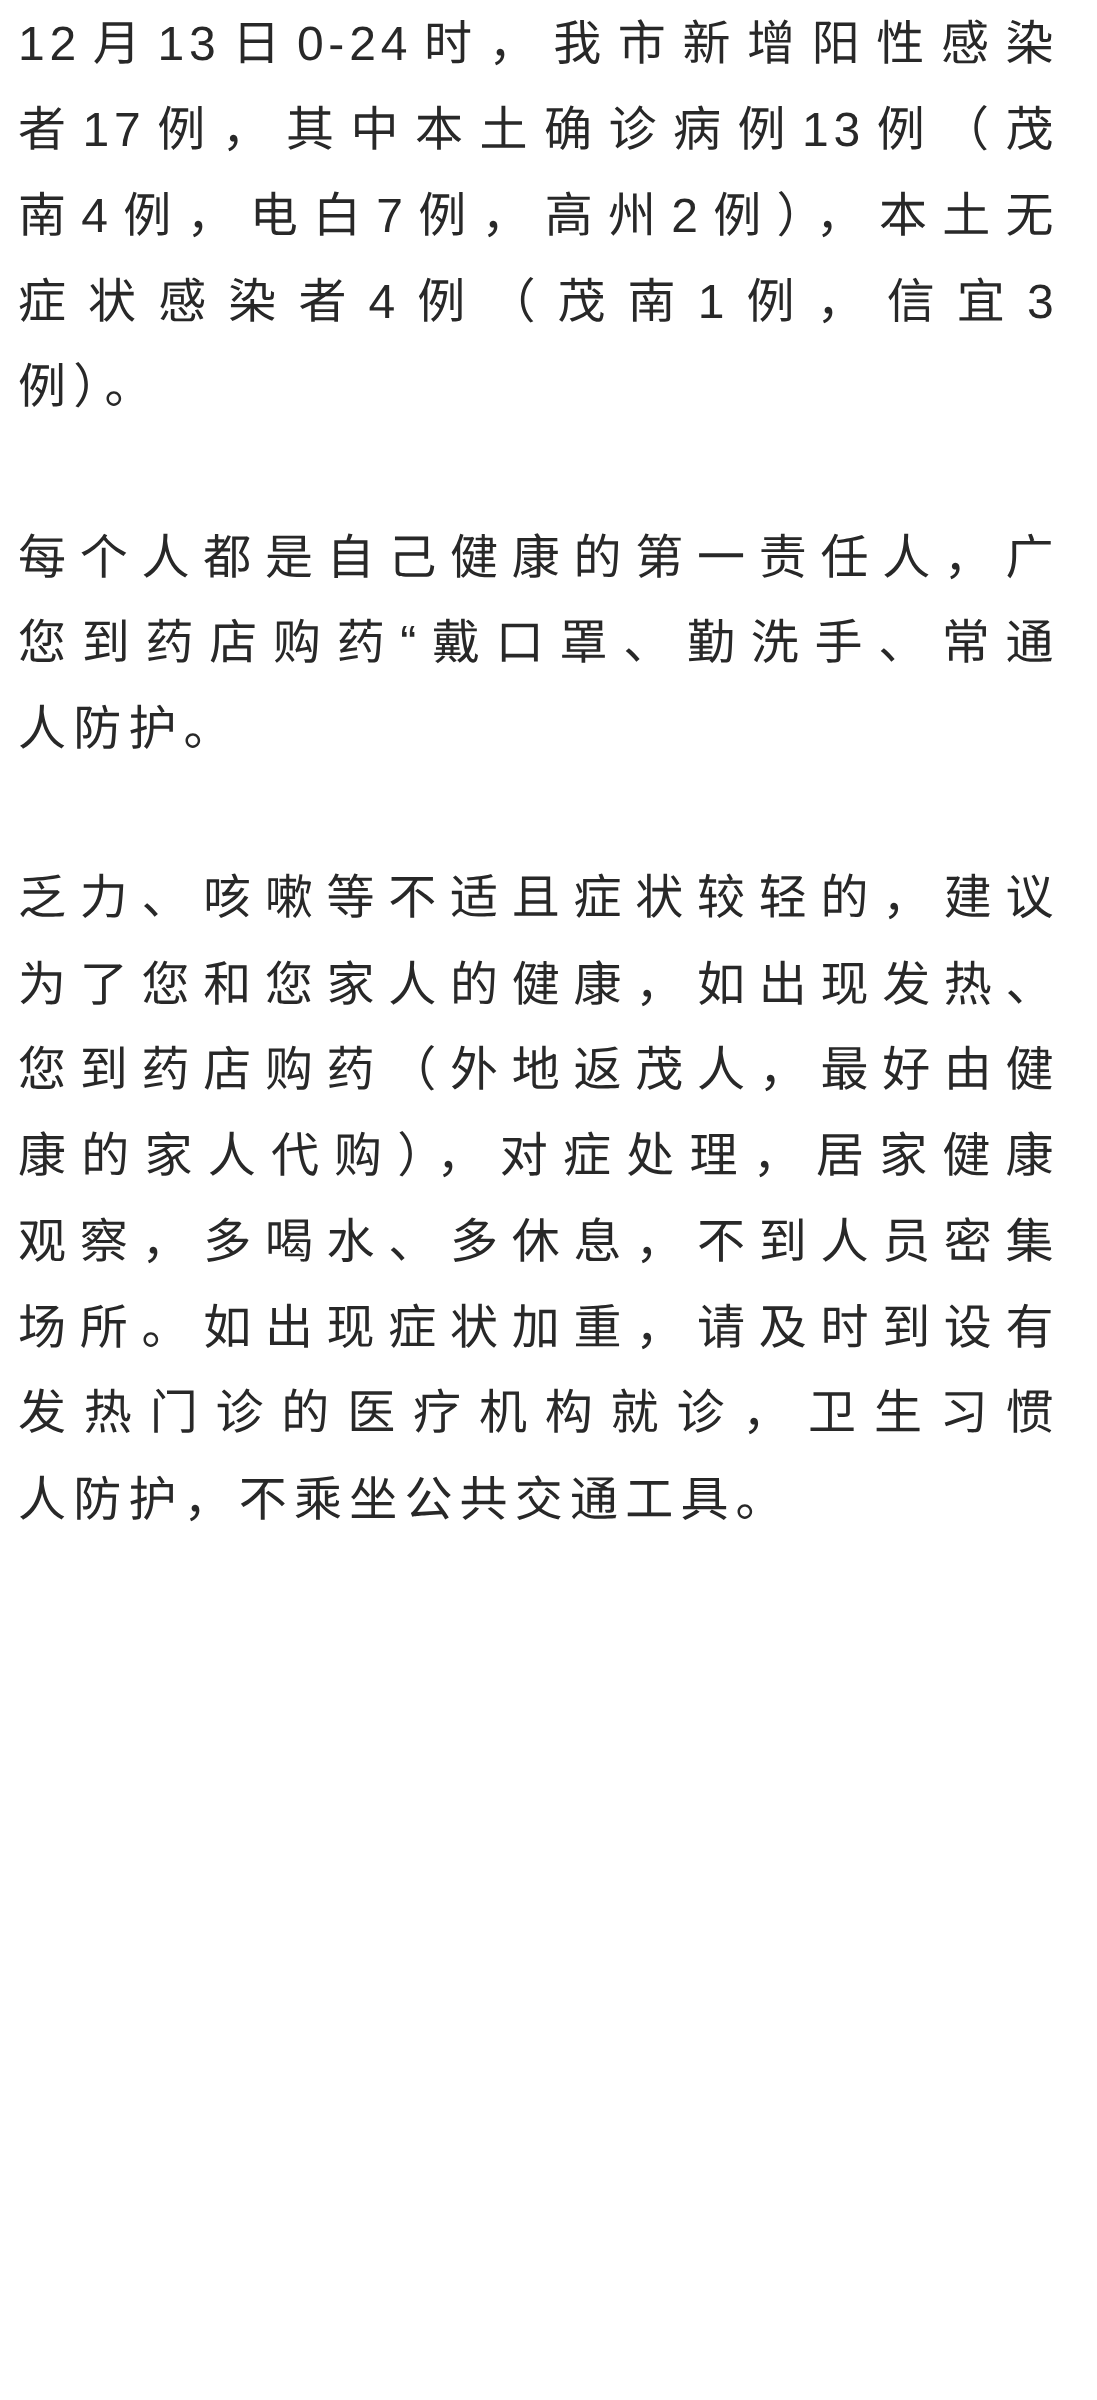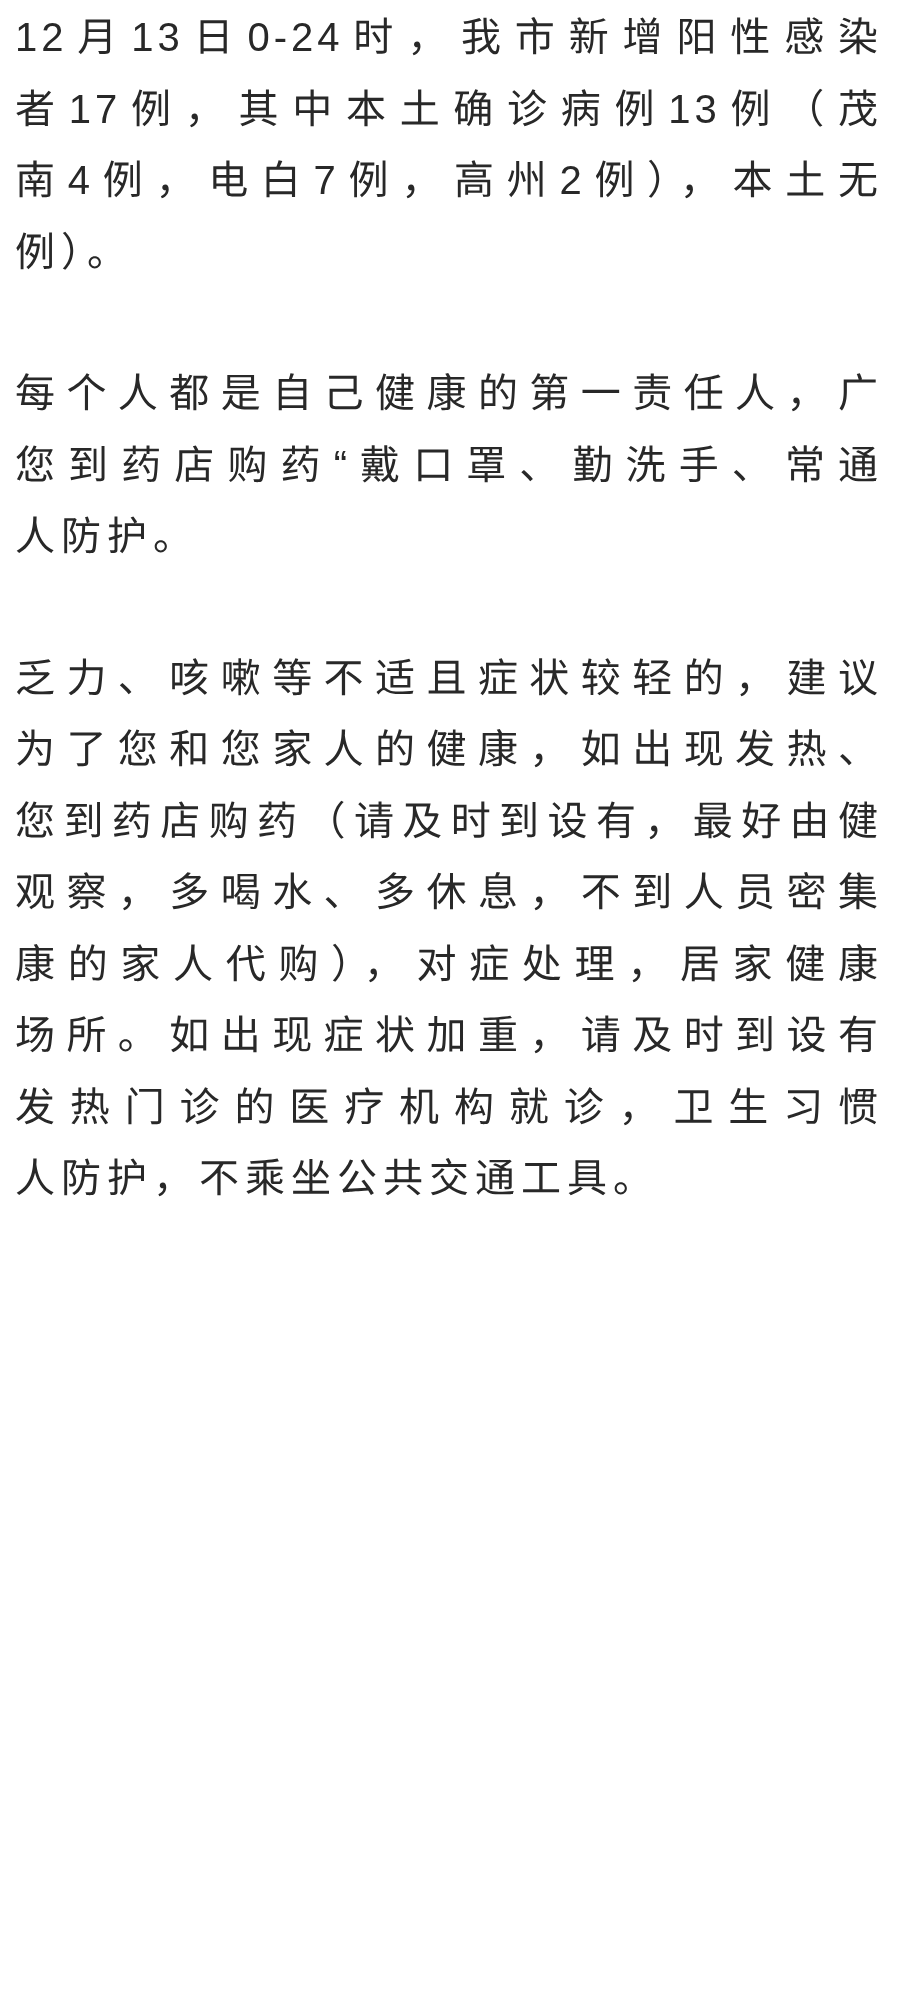--- a/index.html
+++ b/index.html
@@ -44,30 +44,31 @@
   }
 </style>
 </head>
 <body style="background: rgb(255, 255, 255);">
 
 <main class="article" style="color: rgb(40, 40, 40);">
   <p class="para">
       <span class="line">12月13日0-24时，我市新增阳性感染</span>
       <span class="line">者17例，其中本土确诊病例13例（茂</span>
       <span class="line">南4例，电白7例，高州2例），本土无</span>
+      <span class="line">症状感染者4例（茂南1例，信宜3</span>
       <span class="line last">例）。</span>
     </p>
   <p class="para">
       <span class="line">每个人都是自己健康的第一责任人，广</span>
       <span class="line">您到药店购药“戴口罩、勤洗手、常通</span>
       <span class="line last">人防护。</span>
     </p>
   <p class="para">
       <span class="line">乏力、咳嗽等不适且症状较轻的，建议</span>
       <span class="line">为了您和您家人的健康，如出现发热、</span>
-      <span class="line">您到药店购药（请及时到设有，最好由健</span>
+      <span class="line">您到药店购药（外地返茂人，最好由健</span>
+      <span class="line">康的家人代购），对症处理，居家健康</span>
       <span class="line">观察，多喝水、多休息，不到人员密集</span>
-      <span class="line">康的家人代购），对症处理，居家健康</span>
       <span class="line">场所。如出现症状加重，请及时到设有</span>
       <span class="line">发热门诊的医疗机构就诊，卫生习惯</span>
       <span class="line last">人防护，不乘坐公共交通工具。</span>
     </p>
 </main>
 
 </body></html>

